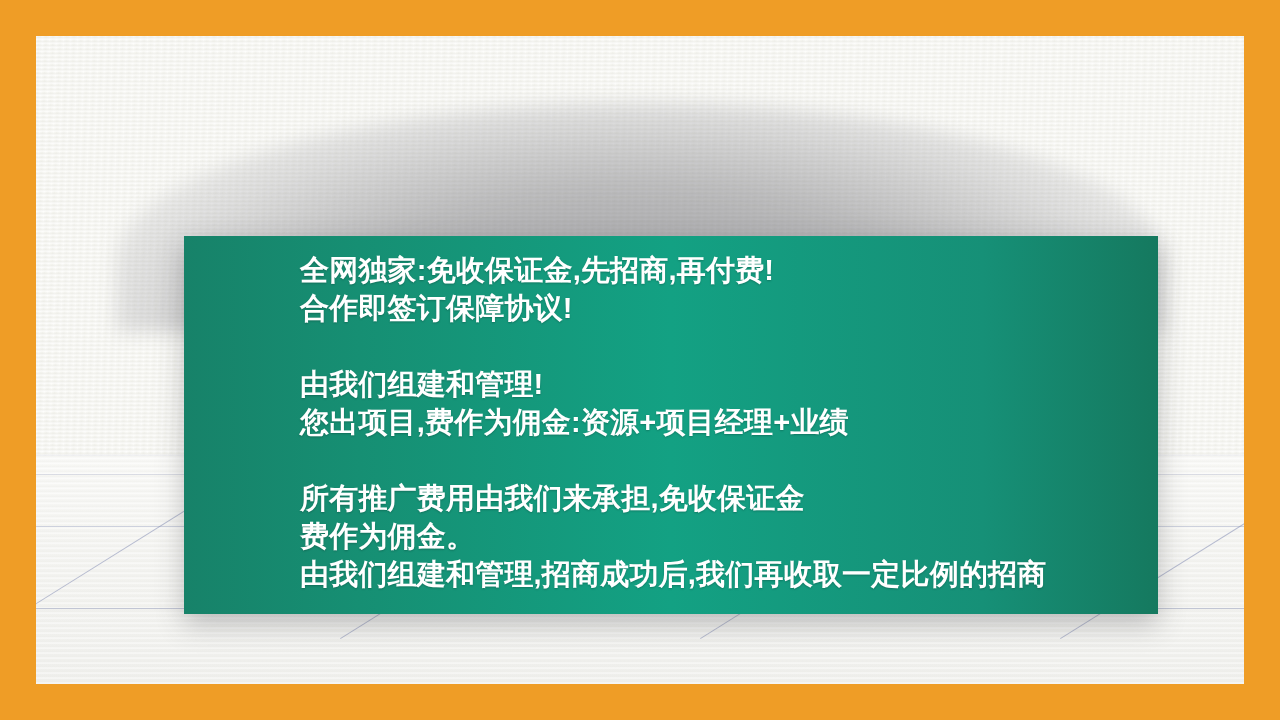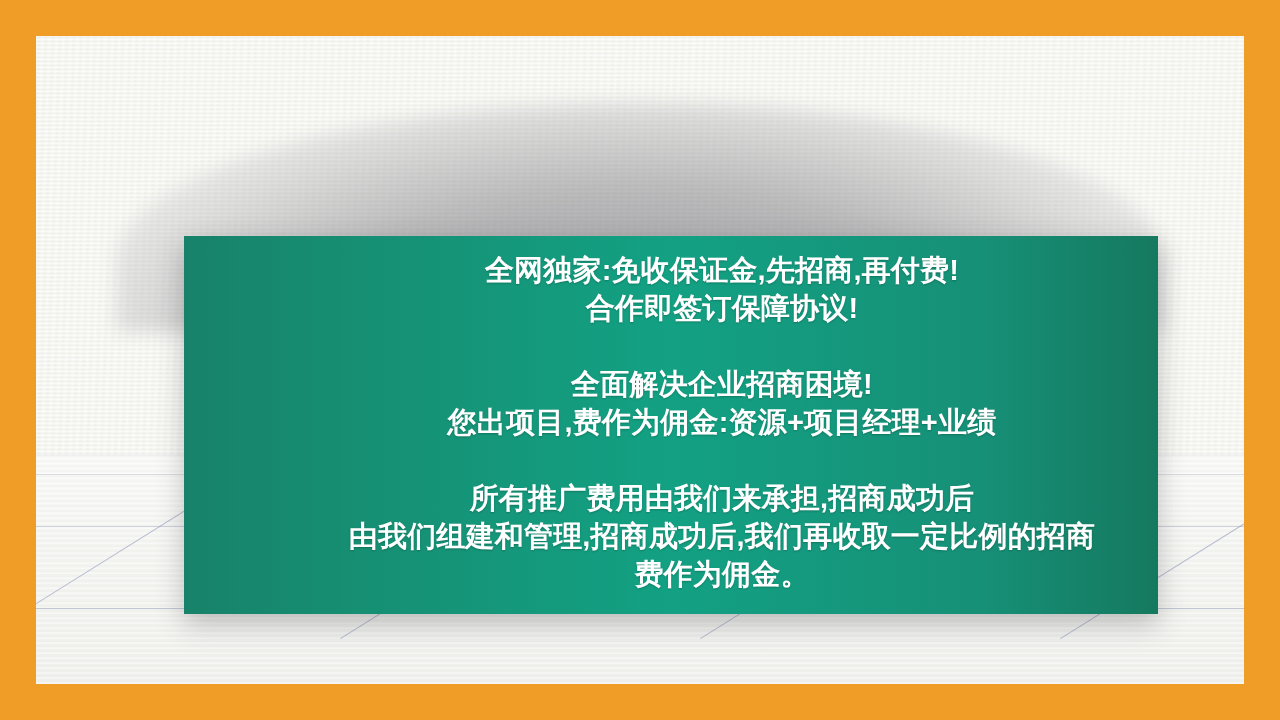--- a/index.html
+++ b/index.html
@@ -128,21 +128,20 @@
     top: 200px;
     width: 974px;
     height: 378px;
     background: linear-gradient(90deg,
       #178269 0%,
       #168f73 18%,
       #13a183 50%,
       #169077 82%,
       #15795f 100%);
     box-shadow: 0 10px 26px rgba(60,60,65,0.30);
-    text-align: center;
   }
 
   .banner-inner {
     position: absolute;
     left: 116px;
     top: 15px;
     right: 14px;
   }
 
   .line {
@@ -180,23 +179,23 @@
       <div class="floor-d" style="left:1380px; transform: rotate(58deg);"></div>
     </div>
 
     <div class="banner-shadow"></div>
 
     <div class="banner">
       <div class="banner-inner">
         <div class="line">全网独家:免收保证金,先招商,再付费!</div>
         <div class="line">合作即签订保障协议!</div>
         <div class="line spacer"></div>
-        <div class="line">全面解决企业招商困境!</div>
+        <div class="line">由我们组建和管理!</div>
         <div class="line">您出项目,费作为佣金:资源+项目经理+业绩</div>
         <div class="line spacer"></div>
-        <div class="line">所有推广费用由我们来承担,招商成功后</div>
+        <div class="line">所有推广费用由我们来承担,免收保证金</div>
+        <div class="line">费作为佣金。</div>
         <div class="line">由我们组建和管理,招商成功后,我们再收取一定比例的招商</div>
-        <div class="line">费作为佣金。</div>
       </div>
     </div>
 
   </div>
 </div>
 
 </body></html>

